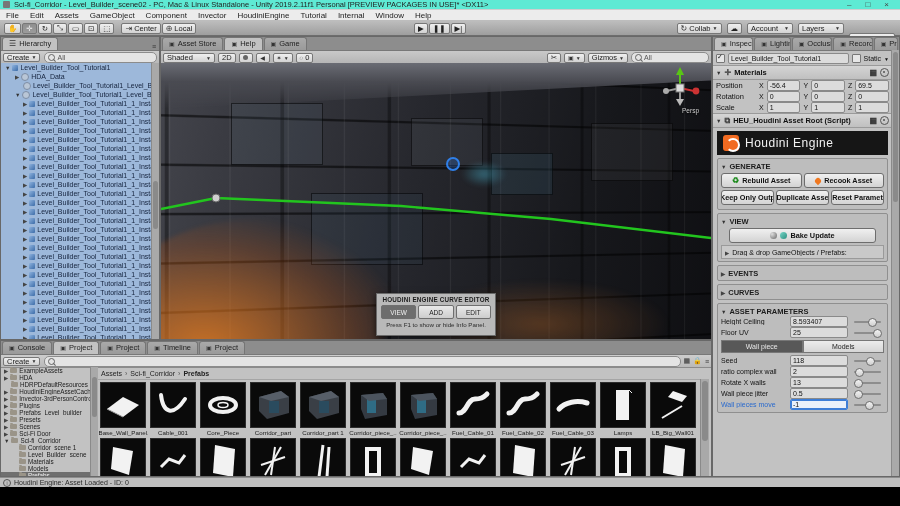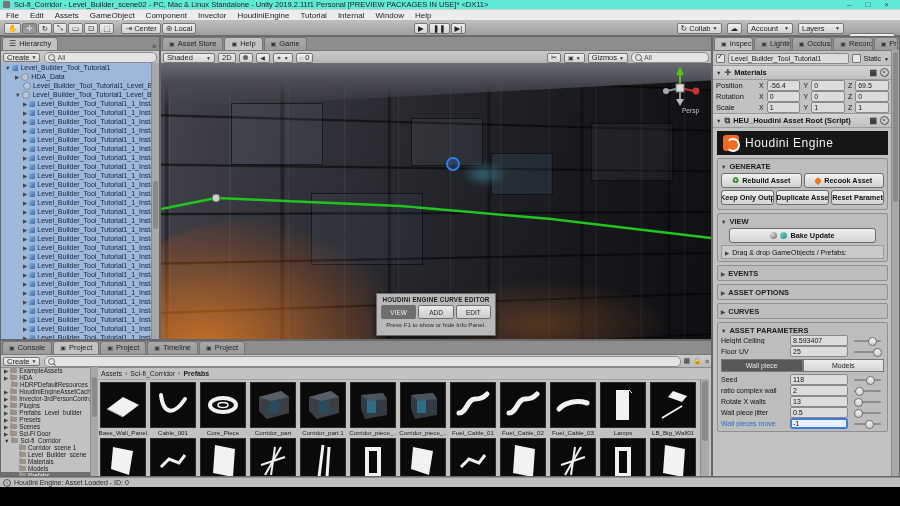--- a/index.html
+++ b/index.html
@@ -604,26 +604,20 @@
 
       <div class="grp">
           <div class="grp-ttl">
             <span class="ar-r"></span>
             <span>EVENTS</span>
           </div>
         </div>
       <div class="grp">
           <div class="grp-ttl">
             <span class="ar-r"></span>
-            <span>ASSET OPTIONS</span>
-          </div>
-        </div>
-      <div class="grp">
-          <div class="grp-ttl">
-            <span class="ar-r"></span>
             <span>CURVES</span>
           </div>
         </div>
 
       <div class="grp">
         <div class="grp-ttl">
             <span class="ar-d"></span>
             <span>ASSET PARAMETERS</span>
           </div>
         <div id="top-params">

